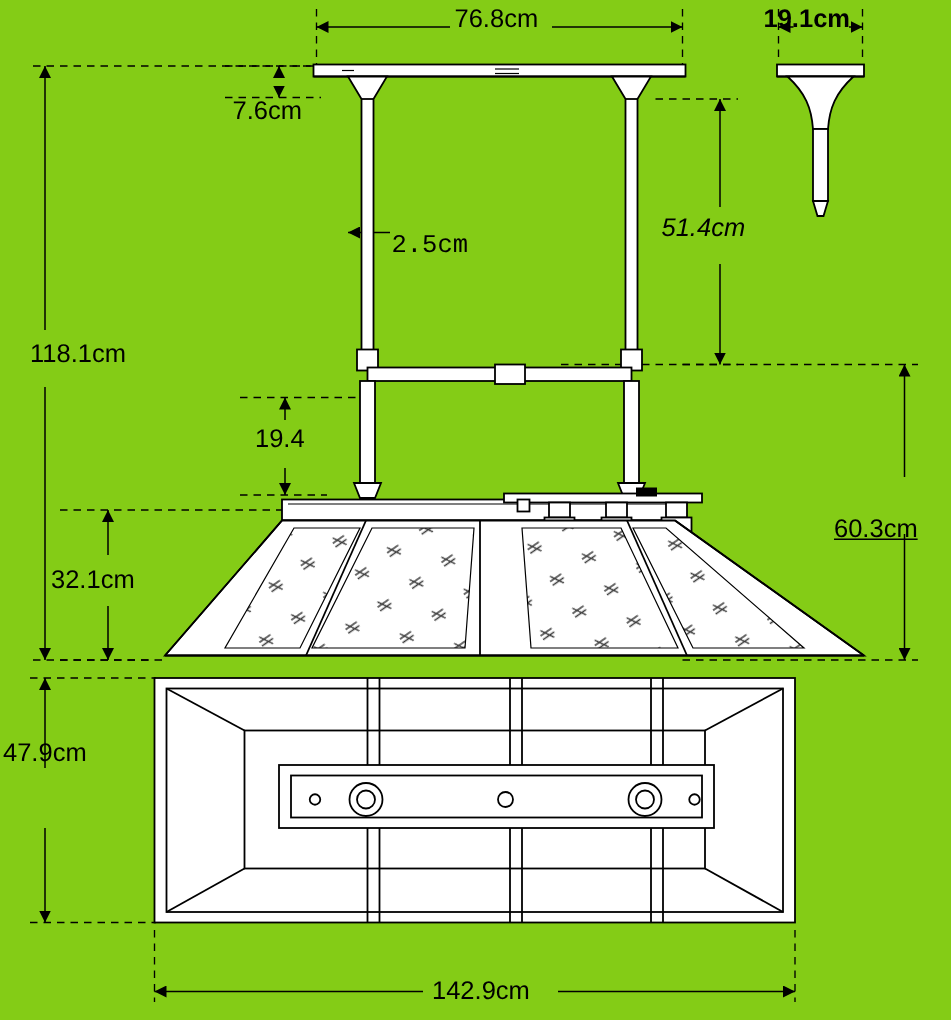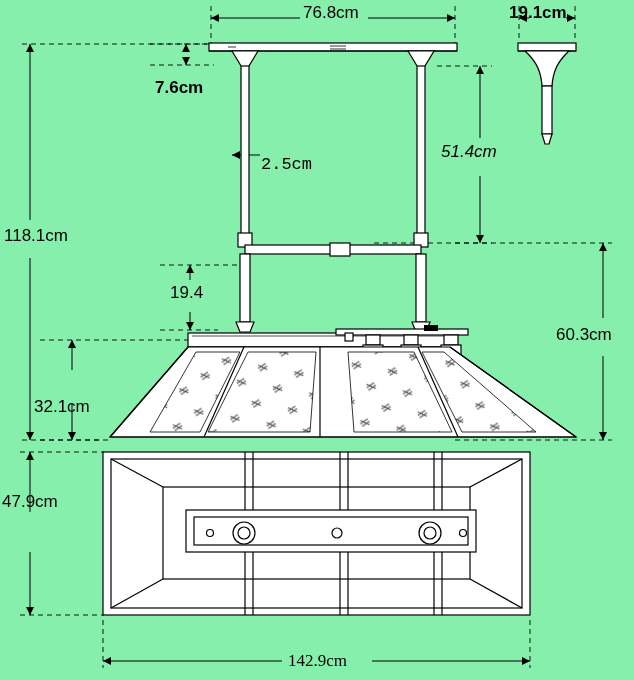--- a/index.html
+++ b/index.html
@@ -7,21 +7,21 @@
     padding: 0;
     background: #ffffff;
   }
   body {
     font-family: "Liberation Sans", sans-serif;
   }
   #stage {
     position: relative;
     width: 634px;
     height: 680px;
-    background: #86efac;
+    background: #84cc16;
     overflow: hidden;
   }
   svg#drawing {
     position: absolute;
     left: 0;
     top: 0;
     width: 634px;
     height: 680px;
   }
   .dimlabel {
@@ -213,23 +213,23 @@
         <circle cx="430" cy="533" r="6" fill="#fff"></circle>
         <circle cx="337" cy="533" r="5" fill="#fff"></circle>
         <circle cx="210" cy="533" r="3.5" fill="#fff"></circle>
         <circle cx="463" cy="533" r="3.5" fill="#fff"></circle>
       </g>
     </g>
   </svg>
 
   <div class="dimlabel" style="left:303px; top:4px;">76.8cm</div>
   <div class="dimlabel" style="left:509px; top:4px;font-weight:bold;">19.1cm</div>
-  <div class="dimlabel" style="left:155px; top:79px;font-weight:bold;">7.6cm</div>
+  <div class="dimlabel" style="left:155px; top:65px;">7.6cm</div>
   <div class="dimlabel" style="left:261px; top:156px;font-family:Liberation Mono, monospace;">2.5cm</div>
   <div class="dimlabel" style="left:441px; top:143px;font-style:italic;">51.4cm</div>
-  <div class="dimlabel" style="left:4px;   top:227px;">118.1cm</div>
+  <div class="dimlabel" style="left:20px;   top:227px;">118.1cm</div>
   <div class="dimlabel" style="left:170px; top:284px;text-align:center;">19.4</div>
-  <div class="dimlabel" style="left:556px; top:326px;">60.3cm</div>
-  <div class="dimlabel" style="left:34px;  top:378px;margin-top:20px;">32.1cm</div>
+  <div class="dimlabel" style="left:556px; top:344px;text-decoration:underline;">60.3cm</div>
+  <div class="dimlabel" style="left:34px;  top:378px;">32.1cm</div>
   <div class="dimlabel" style="left:2px;   top:493px;">47.9cm</div>
-  <div class="dimlabel" style="left:288px; top:652px;font-family:Liberation Serif, serif;">142.9cm</div>
+  <div class="dimlabel" style="left:288px; top:652px;">142.9cm</div>
 
 </div>
 
 </body></html>

